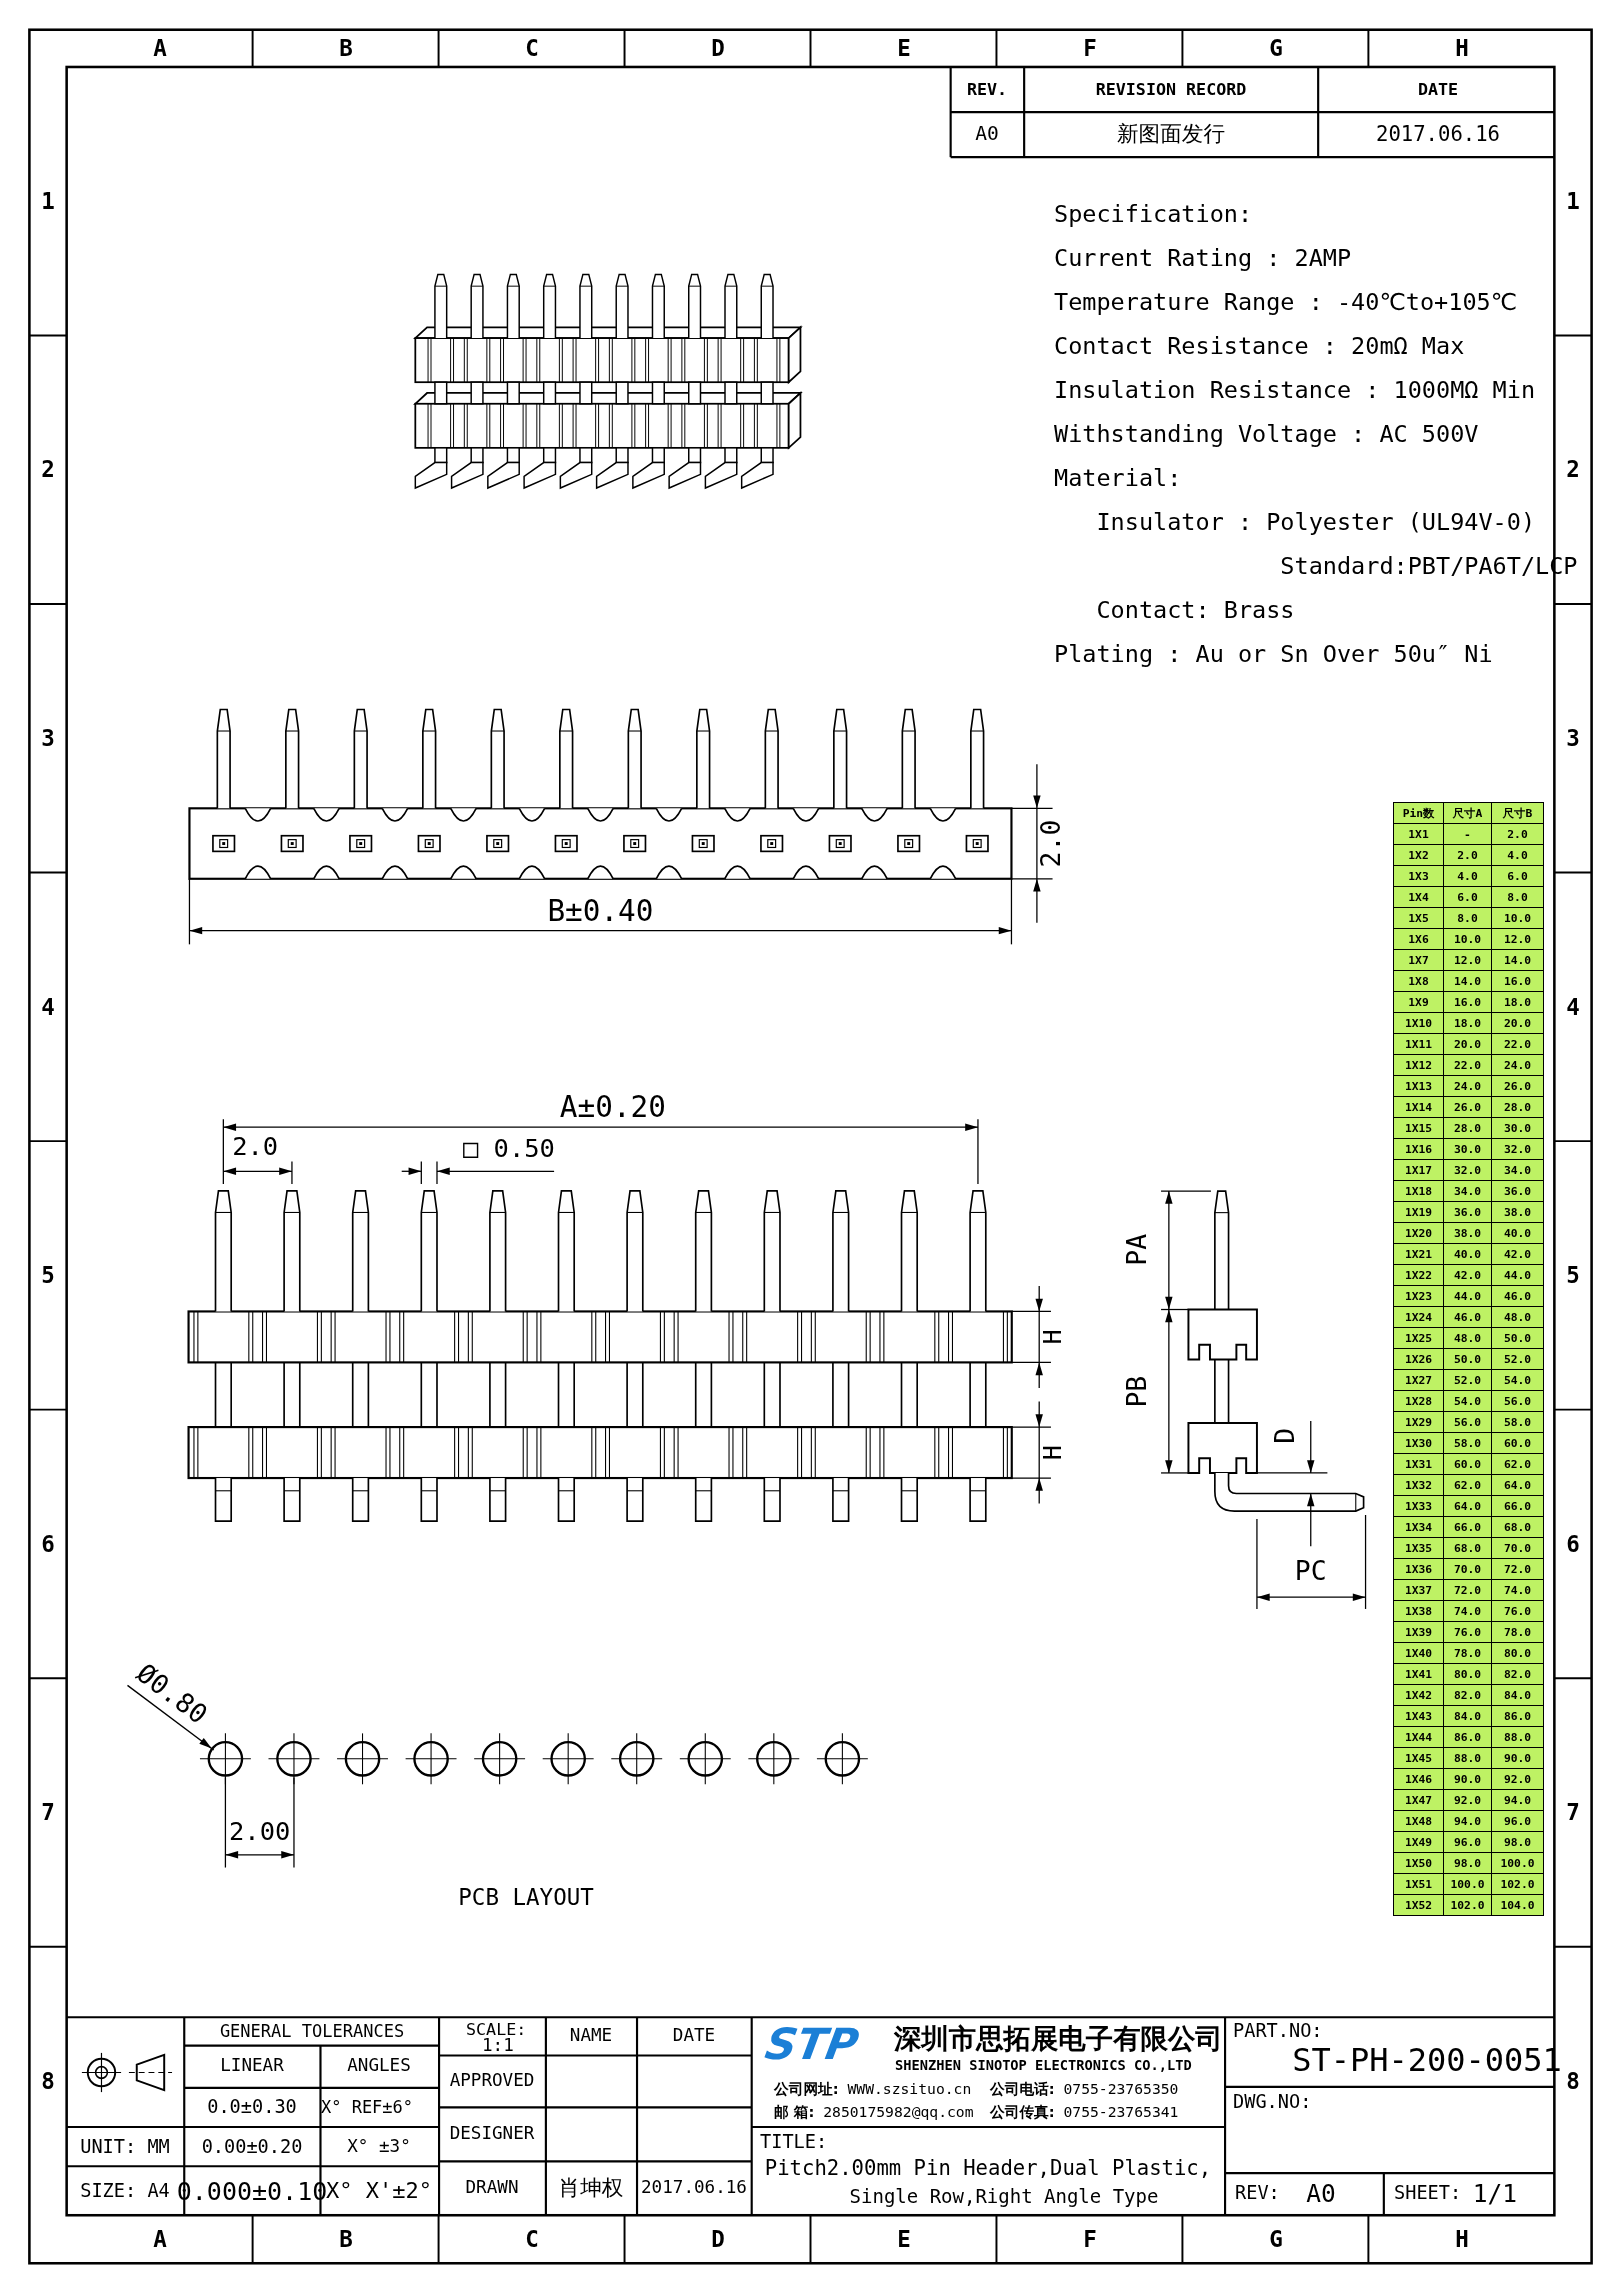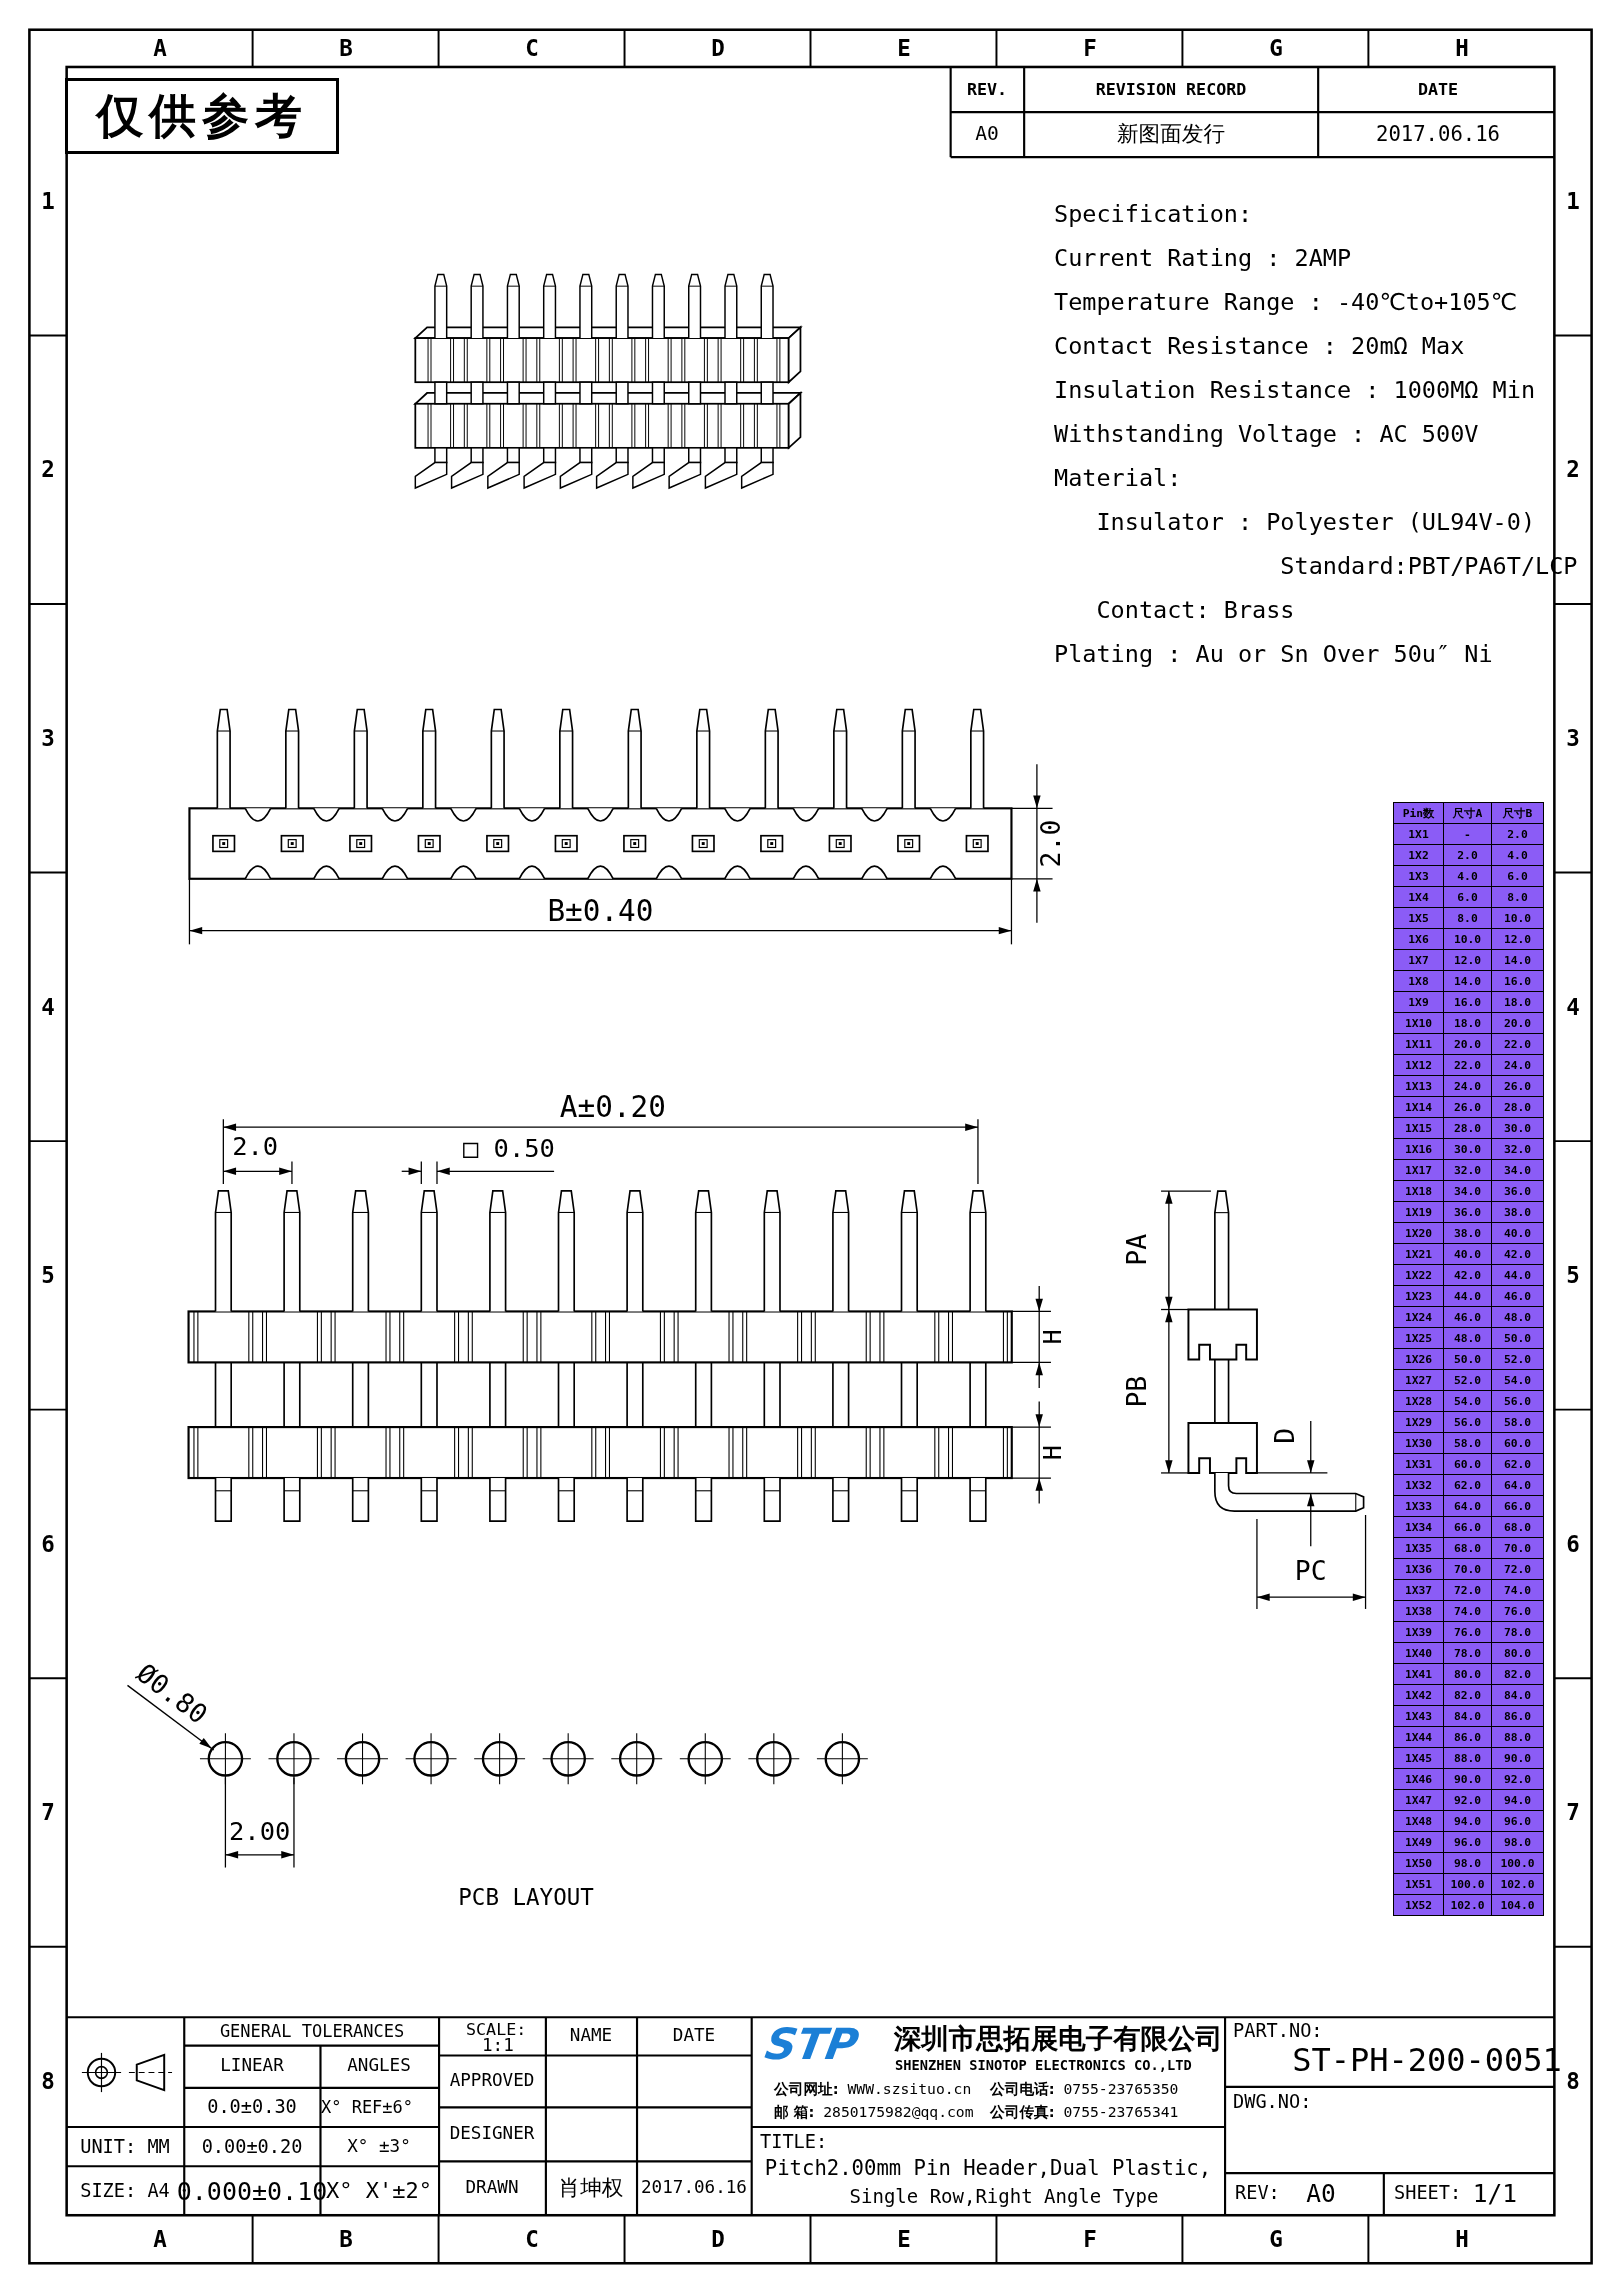--- a/index.html
+++ b/index.html
@@ -9,21 +9,21 @@
   svg{display:block;overflow:visible}
   .abs{position:absolute}
   .lbl{position:absolute;white-space:nowrap;line-height:1}
   .ctr{transform:translate(-50%,-50%);text-align:center}
   .cjk{font-family:Liberation Sans, sans-serif}
   .b{font-weight:bold}
   #watermark{position:absolute;left:65px;top:78px;width:274px;height:76px;border:3.9px solid #000;
      display:flex;align-items:center;justify-content:center;font-size:47px;font-weight:bold;
      letter-spacing:5.9px;font-family:"DejaVu Sans",sans-serif;background:#fff}
   #spec{position:absolute;left:1054px;top:192px;font-size:23.5px;line-height:44px;white-space:pre}
-  #pin-table{position:absolute;left:1393px;top:802px;width:150px;border-collapse:collapse;table-layout:fixed;background:#8b5cf6}
+  #pin-table{position:absolute;left:1393px;top:802px;width:150px;border-collapse:collapse;table-layout:fixed;background:#bef264}
   #pin-table th,#pin-table td{border:1.5px solid #000;font:bold 11.3px "DejaVu Sans Mono",monospace;
      text-align:center;height:21px;padding:0;overflow:hidden;font-family:"DejaVu Sans Mono","DejaVu Sans",monospace}
   .gridref{position:absolute;transform:translate(-50%,-50%);font-size:22.5px;font-weight:bold}
   .contact-line{position:absolute;font-size:14.7px;white-space:nowrap}
   .contact-line .lab{font-weight:bold;font-family:"DejaVu Sans",sans-serif}
 </style>
 </head>
 <body>
 
 <div id="page">
@@ -78,23 +78,20 @@
       <line x1="188" y1="2058" x2="188" y2="2260" stroke="#000" stroke-width="2.2"></line>
       <line x1="327" y1="2087" x2="327" y2="2260" stroke="#000" stroke-width="2.2"></line>
       <line x1="448" y1="2058" x2="448" y2="2260" stroke="#000" stroke-width="2.2"></line>
       <line x1="557" y1="2058" x2="557" y2="2260" stroke="#000" stroke-width="2.2"></line>
       <line x1="650" y1="2058" x2="650" y2="2260" stroke="#000" stroke-width="2.2"></line>
       <line x1="767" y1="2058" x2="767" y2="2260" stroke="#000" stroke-width="2.2"></line>
       <line x1="1250" y1="2058" x2="1250" y2="2260" stroke="#000" stroke-width="2.2"></line>
       <line x1="1412" y1="2217" x2="1412" y2="2260" stroke="#000" stroke-width="2.2"></line>
     </svg>
 
-  <div id="watermark">
-    <span>仅供参考</span>
-  </div>
 
   <div class="lbl ctr b" style="left:987px;top:89px;font-size:16.7px">REV.</div>
   <div class="lbl ctr b" style="left:1171px;top:89px;font-size:16.7px">REVISION RECORD</div>
   <div class="lbl ctr b" style="left:1438px;top:89px;font-size:16.7px">DATE</div>
   <div class="lbl ctr" style="left:987px;top:134px;font-size:19.6px">A0</div>
   <div class="lbl ctr cjk" style="left:1171px;top:134px;font-size:21.6px">新图面发行</div>
   <div class="lbl ctr" style="left:1438px;top:134px;font-size:20.6px">2017.06.16</div>
 
   <div id="spec">Specification:
 Current Rating : 2AMP

